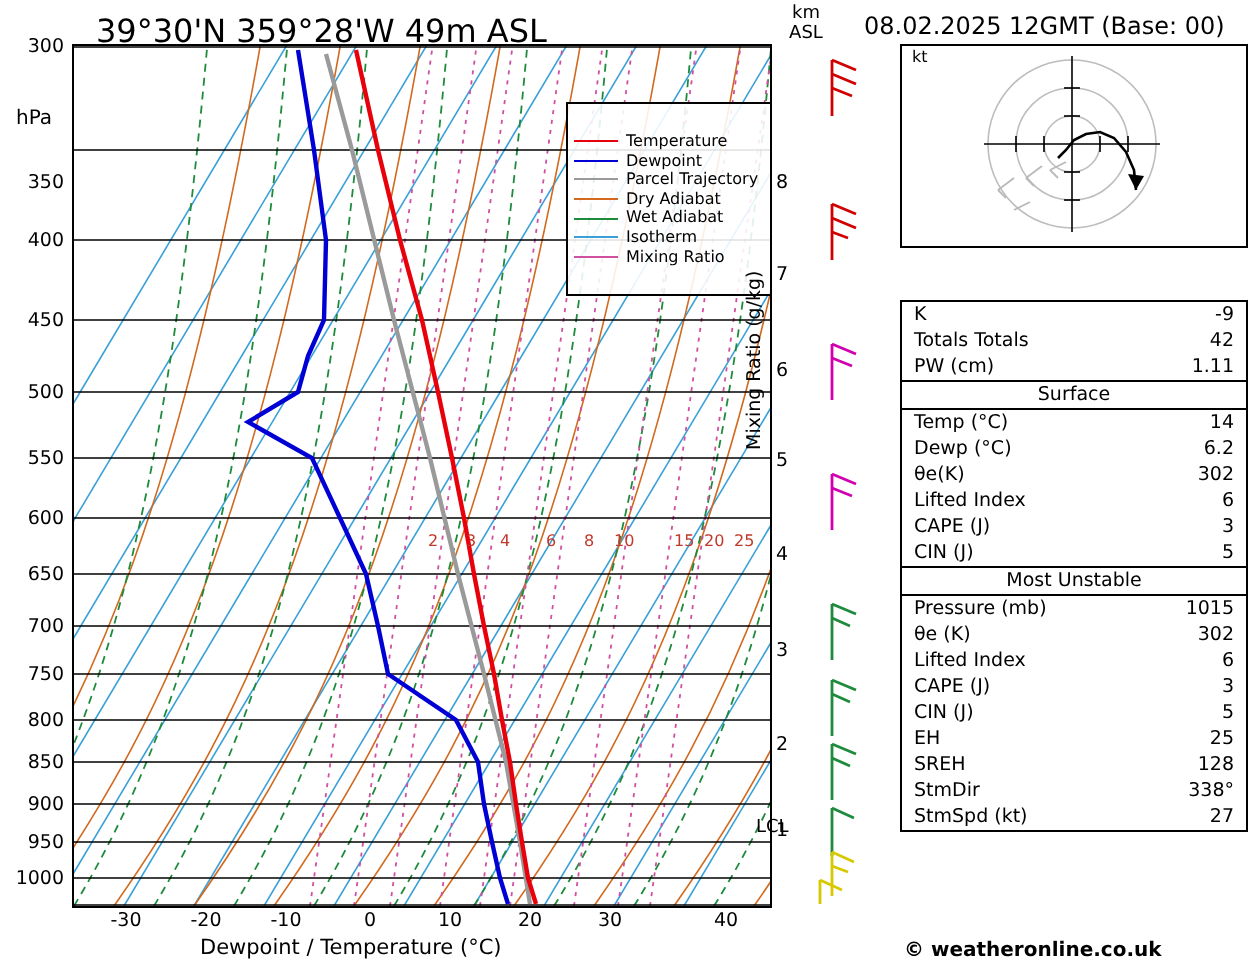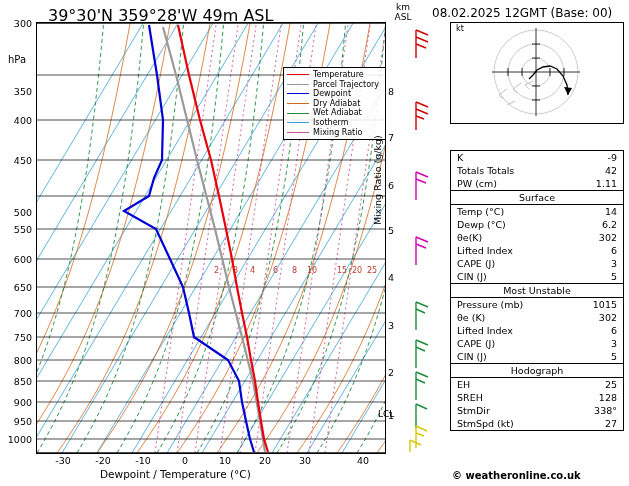--- a/index.html
+++ b/index.html
@@ -15,21 +15,21 @@
   #skewt svg{display:block;}
   
   .ylab{position:absolute;font-size:9.5px;color:#000;text-align:right;width:30px;left:2px;}
   .xlab{position:absolute;font-size:9.5px;color:#000;text-align:center;width:30px;top:455px;}
   #xaxis-title{left:100px;top:468px;font-size:10.5px;color:#000;text-align:right;}
   
   .kmlab{position:absolute;font-size:9.5px;color:#000;left:388px;width:16px;}
   #mixing-axis-title{position:absolute;left:372px;top:225px;font-size:9.5px;color:#000;transform:rotate(-90deg);transform-origin:left top;white-space:nowrap;}
   #lcl-label{position:absolute;left:366px;top:409px;font-size:9px;color:#000;padding-left:12px;}
   
-  #legend{left:246px;top:28px;width:132px;border:1px solid #000;background:rgba(255,255,255,0.88);padding:2px 3px;font-size:8px;line-height:9.6px;margin-top:16px;}
+  #legend{left:246px;top:28px;width:132px;border:1px solid #000;background:rgba(255,255,255,0.88);padding:14px 3px;font-size:8px;line-height:9.6px;}
   .lgrow{display:flex;align-items:center;height:9.6px;}
   .lgline{width:22px;height:0;border-top-width:1.6px;border-top-style:solid;margin-right:4px;}
   .lgtxt{color:#000;}
   
   .mrnum{position:absolute;font-size:8px;color:#c0392b;}
   
   #hodo{left:450px;top:22px;width:172px;height:100px;border:1px solid #000;background:#fff;}
   #hodo-kt{left:456px;top:24px;font-size:8px;color:#000;}
   
   #indices{left:450px;top:150px;width:172px;border:1px solid #000;background:#fff;font-size:9.5px;color:#000;}
@@ -155,26 +155,26 @@
   <div class="mrnum" style="left:300px;top:243px;">15</div>
   <div class="mrnum" style="left:315px;top:243px;">20</div>
   <div class="mrnum" style="left:330px;top:243px;">25</div>
 
   <div class="abs" id="legend">
     <div class="lgrow">
       <span class="lgline" style="border-top-color:#e8000b"></span>
       <span class="lgtxt">Temperature</span>
     </div>
     <div class="lgrow">
+      <span class="lgline" style="border-top-color:#0000d5"></span>
+      <span class="lgtxt">Dewpoint</span>
+    </div>
+    <div class="lgrow">
       <span class="lgline" style="border-top-color:#9a9a9a"></span>
       <span class="lgtxt">Parcel Trajectory</span>
-    </div>
-    <div class="lgrow">
-      <span class="lgline" style="border-top-color:#0000d5"></span>
-      <span class="lgtxt">Dewpoint</span>
     </div>
     <div class="lgrow">
       <span class="lgline" style="border-top-color:#d2691e"></span>
       <span class="lgtxt">Dry Adiabat</span>
     </div>
     <div class="lgrow">
       <span class="lgline" style="border-top-color:#1e8b3c"></span>
       <span class="lgtxt">Wet Adiabat</span>
     </div>
     <div class="lgrow">
@@ -185,21 +185,21 @@
       <span class="lgline" style="border-top-color:#d050a0"></span>
       <span class="lgtxt">Mixing Ratio</span>
     </div>
   </div>
 </div>
 
 <div class="ylab" style="top:18px;">300</div>
 <div class="ylab" style="top:86px;text-align:right;">350</div>
 <div class="ylab" style="top:115px;">400</div>
 <div class="ylab" style="top:155px;">450</div>
-<div class="ylab" style="top:191px;margin-top:16px;">500</div>
+<div class="ylab" style="top:191px;">500</div>
 <div class="ylab" style="top:224px;">550</div>
 <div class="ylab" style="top:254px;">600</div>
 <div class="ylab" style="top:282px;">650</div>
 <div class="ylab" style="top:308px;">700</div>
 <div class="ylab" style="top:332px;">750</div>
 <div class="ylab" style="top:355px;">800</div>
 <div class="ylab" style="top:376px;">850</div>
 <div class="ylab" style="top:397px;">900</div>
 <div class="ylab" style="top:416px;">950</div>
 <div class="ylab" style="top:434px;">1000</div>
@@ -377,21 +377,20 @@
   </div>
   <div class="row">
     <span class="k">CAPE (J)</span>
     <span class="v">3</span>
   </div>
   <div class="row">
     <span class="k">CIN (J)</span>
     <span class="v">5</span>
   </div>
 
-  <div class="sec">Hodograph</div>
   <div class="row">
     <span class="k">EH</span>
     <span class="v">25</span>
   </div>
   <div class="row">
     <span class="k">SREH</span>
     <span class="v">128</span>
   </div>
   <div class="row">
     <span class="k">StmDir</span>

